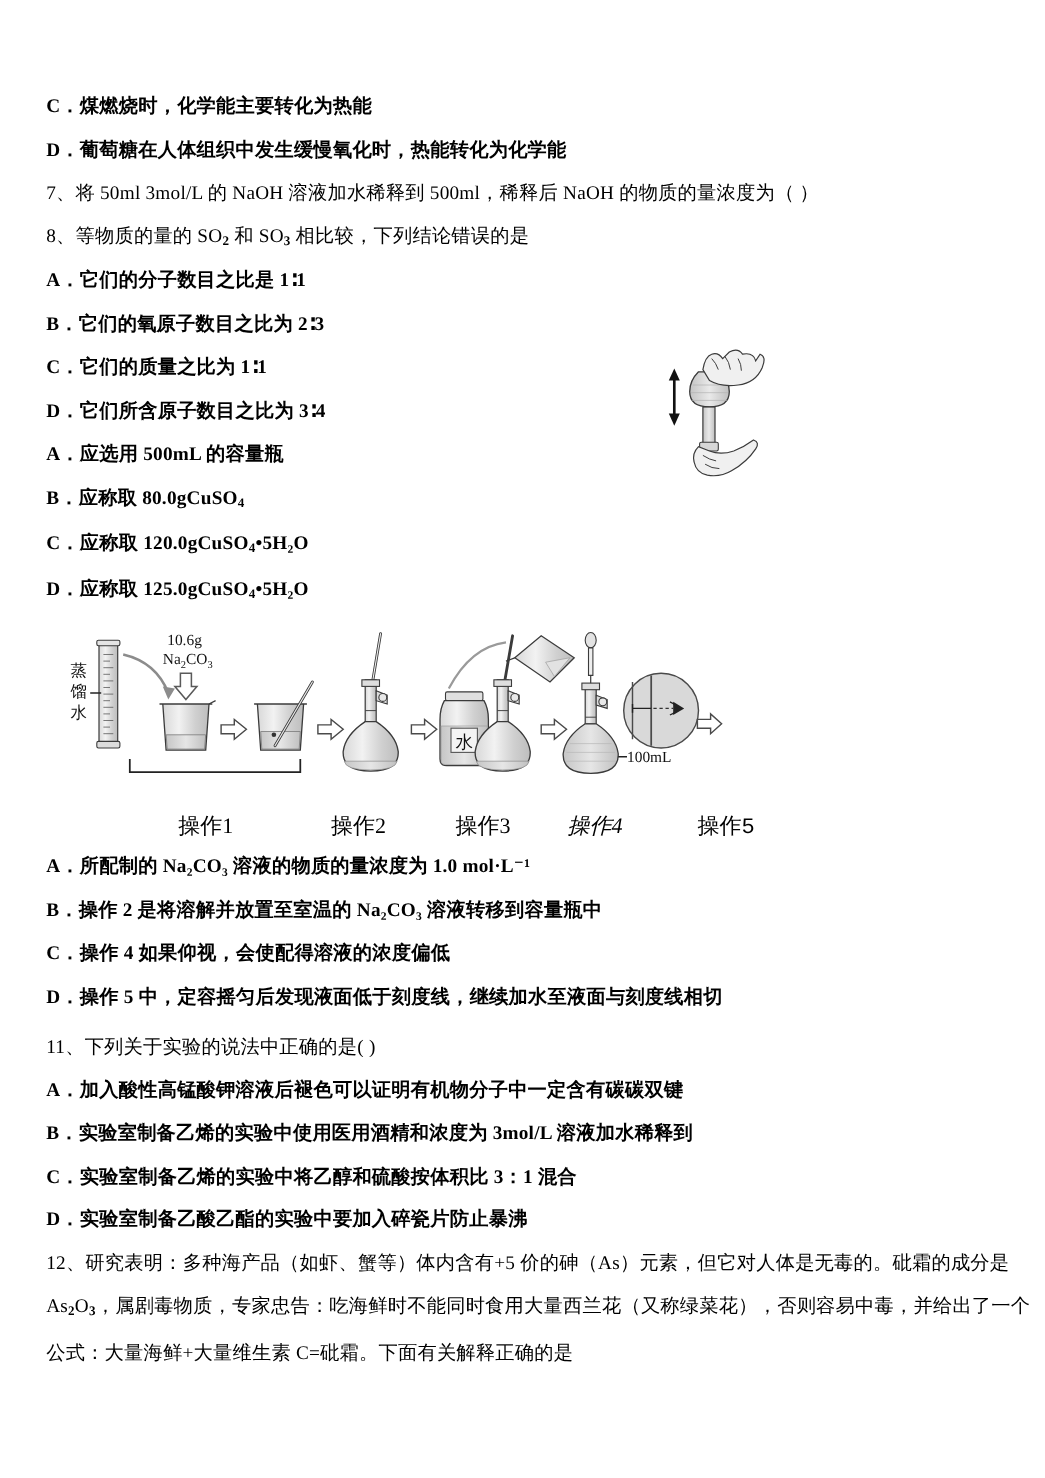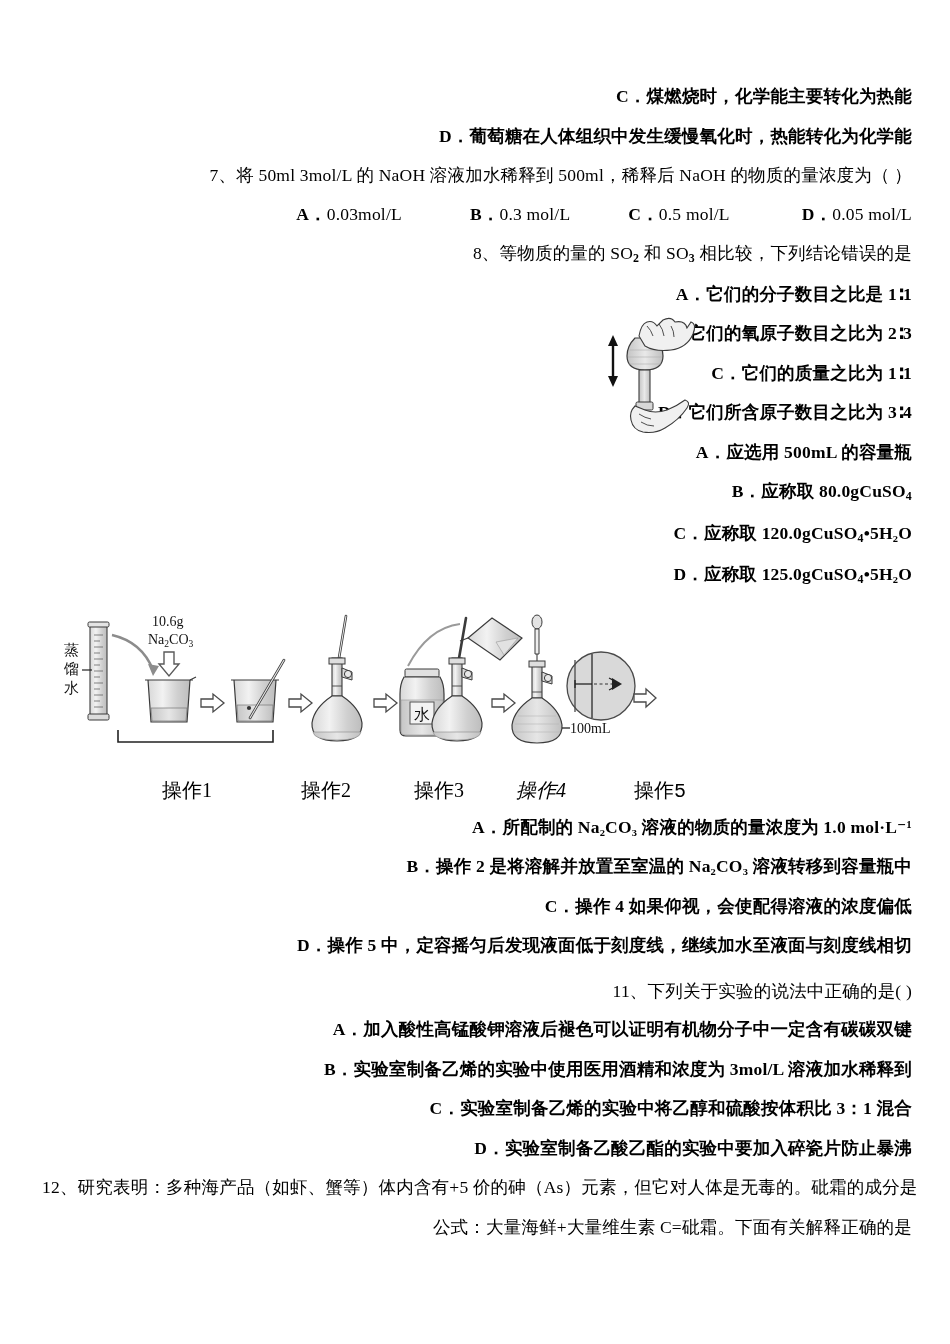--- a/index.html
+++ b/index.html
@@ -15,21 +15,20 @@
     color: #000000;
     overflow: hidden;
   }
   .page {
     position: absolute;
     left: 0; top: 0;
     width: 950px;
     height: 1344px;
     padding: 5px;
     box-sizing: border-box;
-    text-align: right;
   }
   .content {
     position: absolute;
     left: 42px;
     top: 88px;
     width: 870px;
   }
 
   
   .line {
@@ -92,23 +91,20 @@
 
   <div class="line row">
     <span class="lbl">C．</span><span>煤燃烧时，化学能主要转化为热能</span>
   </div>
   <div class="line row">
     <span class="lbl">D．</span><span>葡萄糖在人体组织中发生缓慢氧化时，热能转化为化学能</span>
   </div>
 
   <div class="line row-q">
     <span class="num">7、</span><span class="stem">将 50ml 3mol/L 的 NaOH 溶液加水稀释到 500ml，稀释后 NaOH 的物质的量浓度为（    ）</span>
-  </div>
-  <div class="line row">
-    <span class="lbl">A．</span><span class="num">0.03mol/L</span><span class="gap-a"></span><span class="lbl">B．</span><span class="num">0.3 mol/L</span><span class="gap-b"></span><span class="lbl">C．</span><span class="num">0.5 mol/L</span><span class="gap-c"></span><span class="lbl">D．</span><span class="num">0.05 mol/L</span>
   </div>
 
   <div class="line row-q">
     <span class="num">8、</span><span class="stem">等物质的量的 SO</span><sub>2</sub><span class="stem"> 和 SO</span><sub>3</sub><span class="stem"> 相比较，下列结论错误的是</span>
   </div>
   <div class="line row">
     <span class="lbl">A．</span><span>它们的分子数目之比是 1∶1</span>
   </div>
   <div class="line row">
     <span class="lbl">B．</span><span>它们的氧原子数目之比为 2∶3</span>
@@ -397,17 +393,20 @@
     <span class="lbl">C．</span><span>实验室制备乙烯的实验中将乙醇和硫酸按体积比 3：1 混合</span>
   </div>
   <div class="line row">
     <span class="lbl">D．</span><span>实验室制备乙酸乙酯的实验中要加入碎瓷片防止暴沸</span>
   </div>
 
   <div class="line row">
     <span class="num">12、</span><span class="stem">研究表明：多种海产品（如虾、蟹等）体内含有+5 价的砷（As）元素，但它对人体是无毒的。砒霜的成分是</span>
   </div>
   <div class="line row">
+    <span class="stem">As</span><sub>2</sub><span class="stem">O</span><sub>3</sub><span class="stem">，属剧毒物质，专家忠告：吃海鲜时不能同时食用大量西兰花（又称绿菜花），否则容易中毒，并给出了一个</span>
+  </div>
+  <div class="line row">
     <span class="stem">公式：大量海鲜+大量维生素 C=砒霜。下面有关解释正确的是</span>
   </div>
 
  </div>
 </div>
 
 </body></html>

